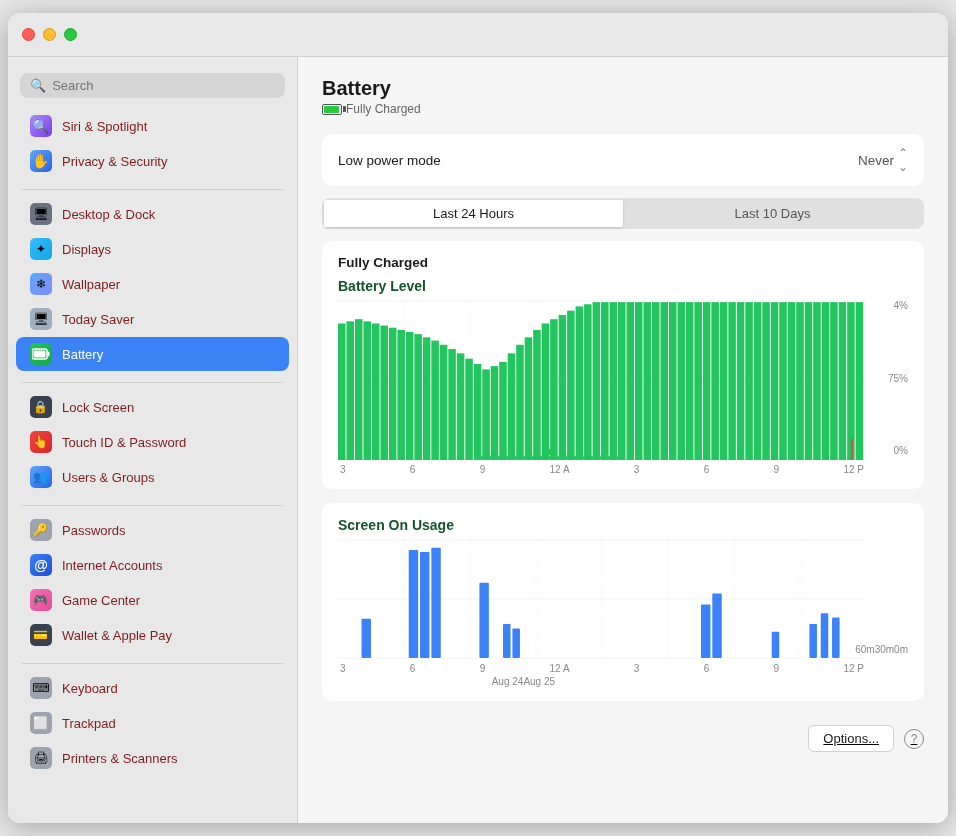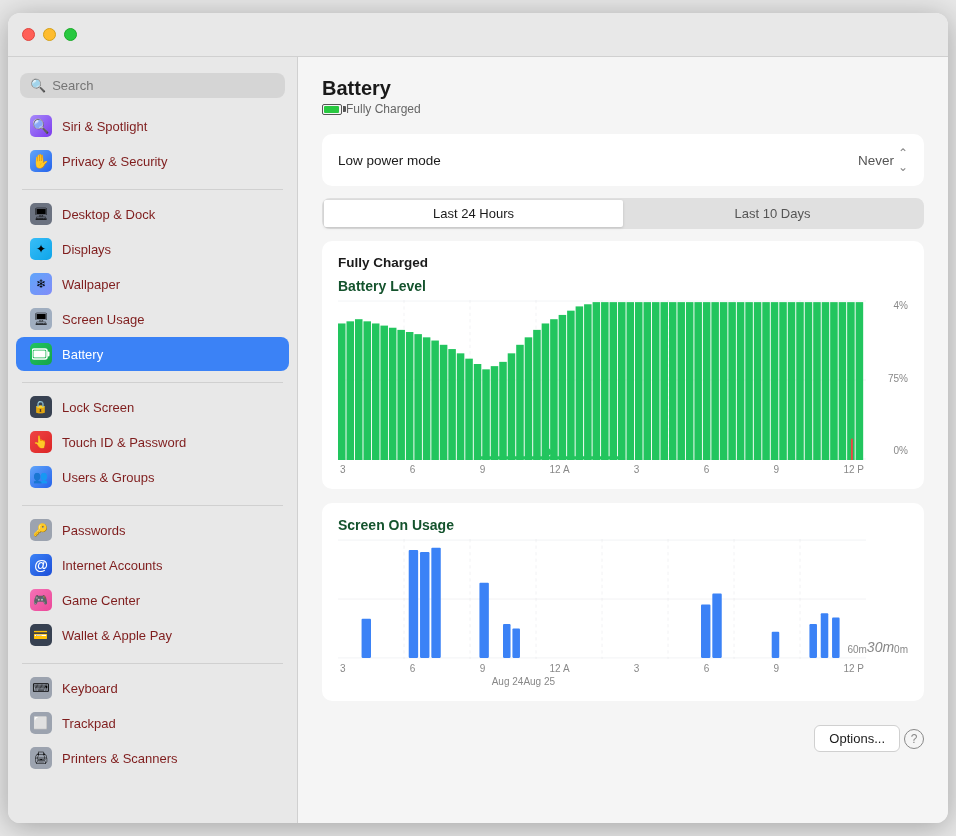--- a/index.html
+++ b/index.html
@@ -274,22 +274,23 @@
     }
     .screen-usage-chart-svg {
       width: 100%;
       height: 120px;
       display: block;
     }
     .bottom-bar {
       display: flex;
       justify-content: flex-end;
       align-items: center;
-      gap: 4px;
+      gap: 10px;
       padding: 10px 0 4px;
+      text-decoration: underline;
     }
     .options-btn {
       background: white;
       border: 1px solid #d0d0d0;
       border-radius: 6px;
       padding: 5px 14px;
       font-size: 13px;
       cursor: pointer;
       color: #1a1a1a;
     }
@@ -369,21 +370,21 @@
           <div class="sidebar-icon" style="background: linear-gradient(135deg, #60a5fa, #818cf8);">
               <span style="font-size:12px">❄</span>
             </div>
           <span class="sidebar-label">Wallpaper</span>
         </div>
 
         <div class="sidebar-item">
           <div class="sidebar-icon" style="background: #a0aec0;">
               <span style="font-size:12px">🖥</span>
             </div>
-          <span class="sidebar-label">Screen Usage</span>
+          <span class="sidebar-label">Today Saver</span>
         </div>
 
         <div class="sidebar-item active">
           <div class="sidebar-icon" style="background: linear-gradient(135deg, #22c55e, #16a34a); border-radius:5px;">
             <svg width="18" height="12" viewBox="0 0 18 12">
                 <rect x="0" y="1" width="15" height="10" rx="2" fill="none" stroke="white" stroke-width="1.5"></rect>
                 <rect x="15.5" y="3.5" width="2" height="5" rx="1" fill="white"></rect>
                 <rect x="1.5" y="2.5" width="12" height="7" rx="1" fill="white"></rect>
               </svg>
           </div>
@@ -649,21 +650,21 @@
 
             <rect x="460" y="85" width="8" height="24" fill="#3b82f6" rx="1"></rect>
 
             <rect x="500" y="78" width="8" height="31" fill="#3b82f6" rx="1"></rect>
             <rect x="512" y="68" width="8" height="41" fill="#3b82f6" rx="1"></rect>
             <rect x="524" y="72" width="8" height="37" fill="#3b82f6" rx="1"></rect>
           </svg>
 
           <div style="position:absolute;right:0;top:0;bottom:4px;display:flex;flex-direction:row;justify-content:space-between;align-items:flex-end;">
             <span style="font-size:10px;color:#888;">60m</span>
-            <span style="font-size:14px;color:#888;font-style:italic;">30m</span>
+            <span style="font-size:10px;color:#888;">30m</span>
             <span style="font-size:10px;color:#888;">0m</span>
           </div>
         </div>
 
         <div style="display:flex;justify-content:space-between;padding:4px 2px 0;padding-right:44px;">
           <span style="font-size:10px;color:#888;">3</span>
           <span style="font-size:10px;color:#888;">6</span>
           <span style="font-size:10px;color:#888;">9</span>
           <span style="font-size:10px;color:#888;">12 A</span>
           <span style="font-size:10px;color:#888;">3</span>

